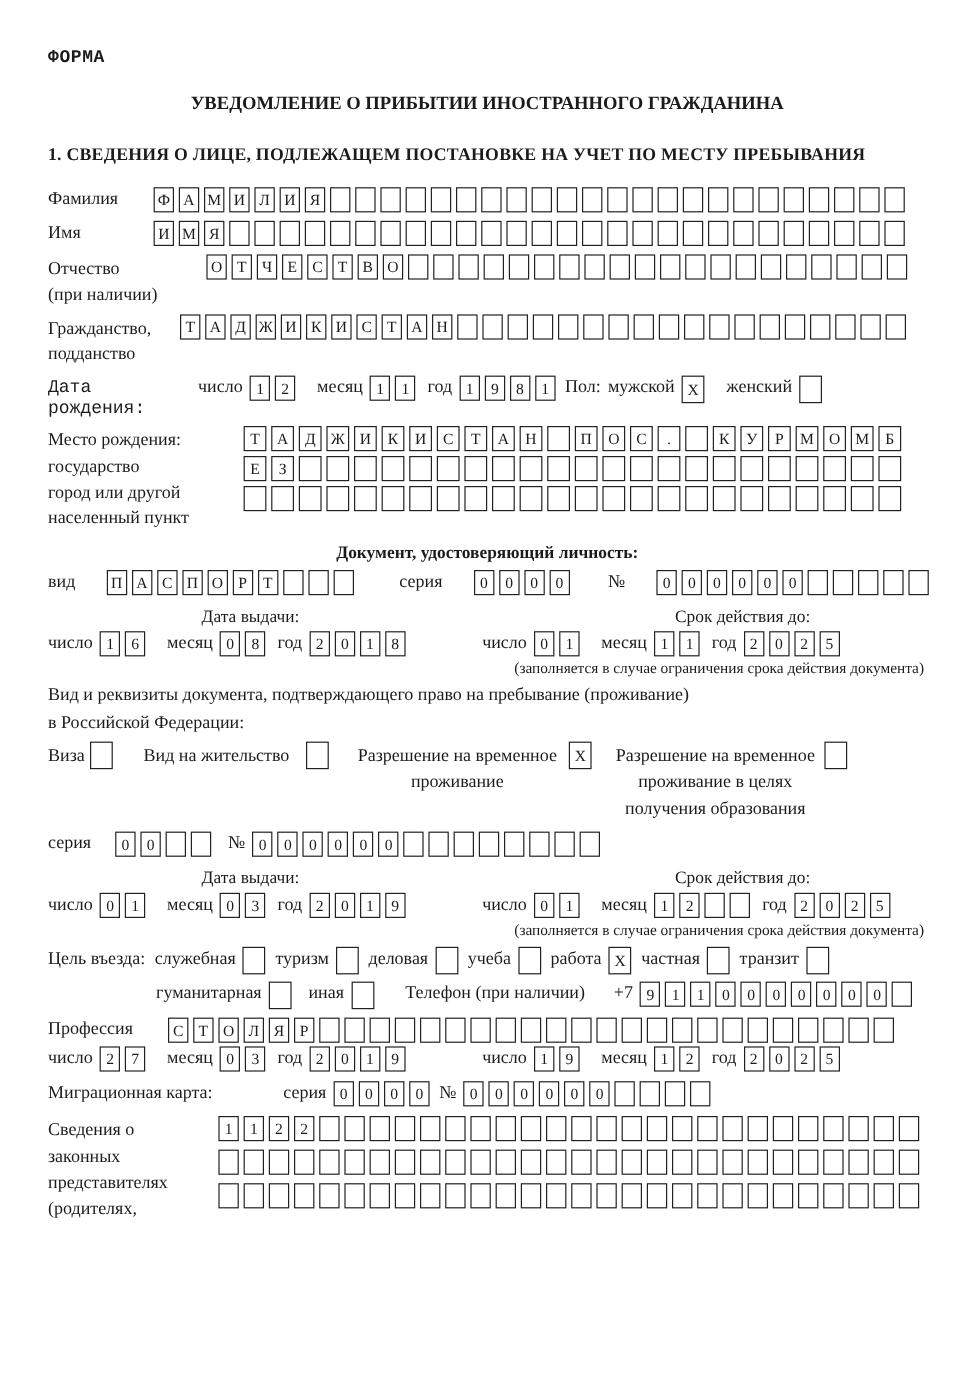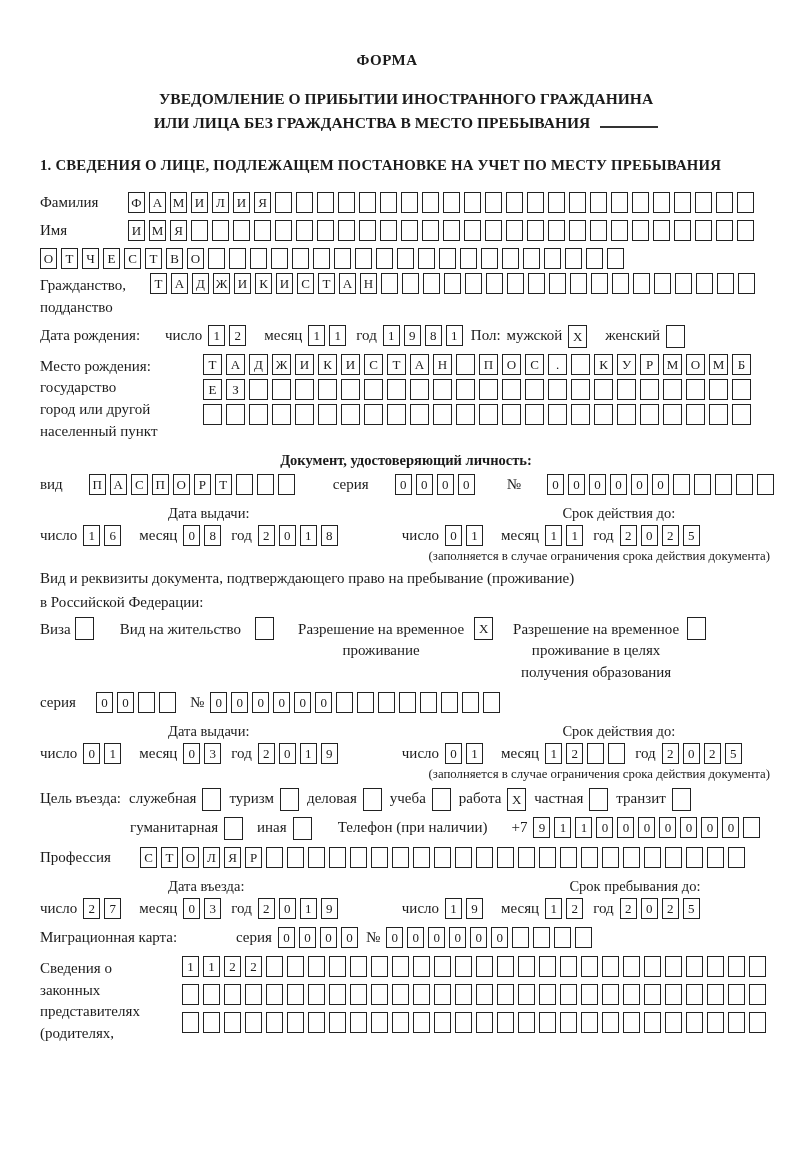--- a/index.html
+++ b/index.html
@@ -8,21 +8,21 @@
     width:800px; height:1163px; background:#ffffff; color:#1b1b1b;
     font-family:"Liberation Serif","DejaVu Serif",serif; font-size:15px;
     overflow:hidden;
   }
   .page { padding:24px 28px 10px 40px; position:relative; }
 
   
   .appendix { margin-left:578px; font-size:13.5px; line-height:1.38; }
   .appendix .sm { font-size:13px; }
   .appendix .gap { height:5px; }
-  .forma { text-align:center; padding-right:38px; font-weight:bold; font-size:15px; margin-top:28px; letter-spacing:.5px; }
+  .forma { text-align:left; padding-right:38px; font-weight:bold; font-size:15px; margin-top:16px; letter-spacing:.5px;font-family:Liberation Mono, monospace; }
 
   .title { text-align:center; font-weight:bold; font-size:15.5px; margin-top:18px; line-height:1.55; }
   .blank-line { display:inline-block; width:58px; border-bottom:2px solid #333; height:14px; margin-left:10px; }
 
   .sect { text-align:left; font-weight:bold; font-size:14.8px; margin-top:22px; letter-spacing:.2px; }
 
   
   .row { display:flex; align-items:flex-start; margin-top:7px; }
   .lbl { flex:0 0 auto; padding-top:2px; }
   .lbl2 { line-height:1.45; }
@@ -46,21 +46,20 @@
 </head>
 <body>
 
 <div class="page">
 
 
   <div class="forma">ФОРМА</div>
 
   <div class="title">
     <div>УВЕДОМЛЕНИЕ О ПРИБЫТИИ ИНОСТРАННОГО ГРАЖДАНИНА</div>
-    <div><span>ИЛИ ЛИЦА БЕЗ ГРАЖДАНСТВА В МЕСТО ПРЕБЫВАНИЯ</span><span class="blank-line"></span></div>
   </div>
 
   <div class="sect">1. СВЕДЕНИЯ О ЛИЦЕ, ПОДЛЕЖАЩЕМ ПОСТАНОВКЕ НА УЧЕТ ПО МЕСТУ ПРЕБЫВАНИЯ</div>
 
   <div class="row" style="margin-top:18px;">
     <div class="lbl" style="width:88px;">Фамилия</div>
     <div class="boxrow">
         <span class="cell">Ф</span>
         <span class="cell">А</span>
         <span class="cell">М</span>
@@ -124,20 +123,24 @@
         <span class="cell"></span>
         <span class="cell"></span>
         <span class="cell"></span>
         <span class="cell"></span>
         <span class="cell"></span>
         <span class="cell"></span>
       </div>
   </div>
 
   <div class="row">
+    <div class="lbl lbl2" style="width:132px;">
+      <div>Отчество</div>
+      <div>(при наличии)</div>
+    </div>
     <div class="boxrow">
         <span class="cell">О</span>
         <span class="cell">Т</span>
         <span class="cell">Ч</span>
         <span class="cell">Е</span>
         <span class="cell">С</span>
         <span class="cell">Т</span>
         <span class="cell">В</span>
         <span class="cell">О</span>
         <span class="cell"></span>
@@ -195,21 +198,21 @@
         <span class="cell"></span>
         <span class="cell"></span>
         <span class="cell"></span>
         <span class="cell"></span>
         <span class="cell"></span>
         <span class="cell"></span>
       </div>
   </div>
 
   <div class="row" style="margin-top:6px;">
-    <span class="dlab" style="width:125px;">Дата рождения:</span>
+    <span class="dlab" style="width:125px;font-family:Liberation Mono, monospace;">Дата рождения:</span>
     <span class="dlab">число</span>
     <span class="boxrow">
         <span class="cell">1</span>
         <span class="cell">2</span>
       </span>
     <span class="dlab-l">месяц</span>
     <span class="boxrow">
         <span class="cell">1</span>
         <span class="cell">1</span>
       </span>
@@ -599,24 +602,20 @@
         <span class="cell"></span>
         <span class="cell"></span>
         <span class="cell"></span>
         <span class="cell"></span>
         <span class="cell"></span>
         <span class="cell"></span>
         <span class="cell"></span>
       </div>
   </div>
 
-  <div class="subhead">
-    <span style="margin-left:128px;">Дата въезда:</span>
-    <span style="margin-left:325px;">Срок пребывания до:</span>
-  </div>
 
   <div class="row" style="margin-top:3px;">
     <span class="dlab">число</span>
     <span class="boxrow">
         <span class="cell">2</span>
         <span class="cell">7</span>
       </span>
     <span class="dlab-l">месяц</span>
     <span class="boxrow">
         <span class="cell">0</span>

